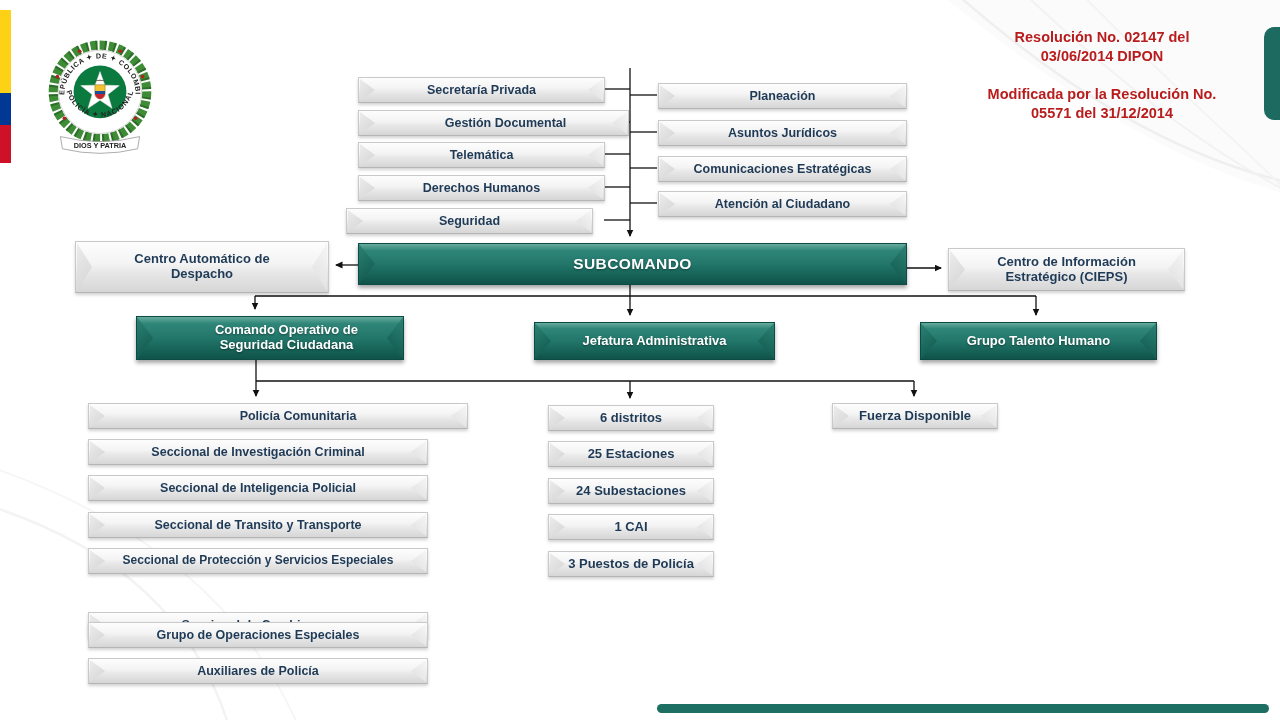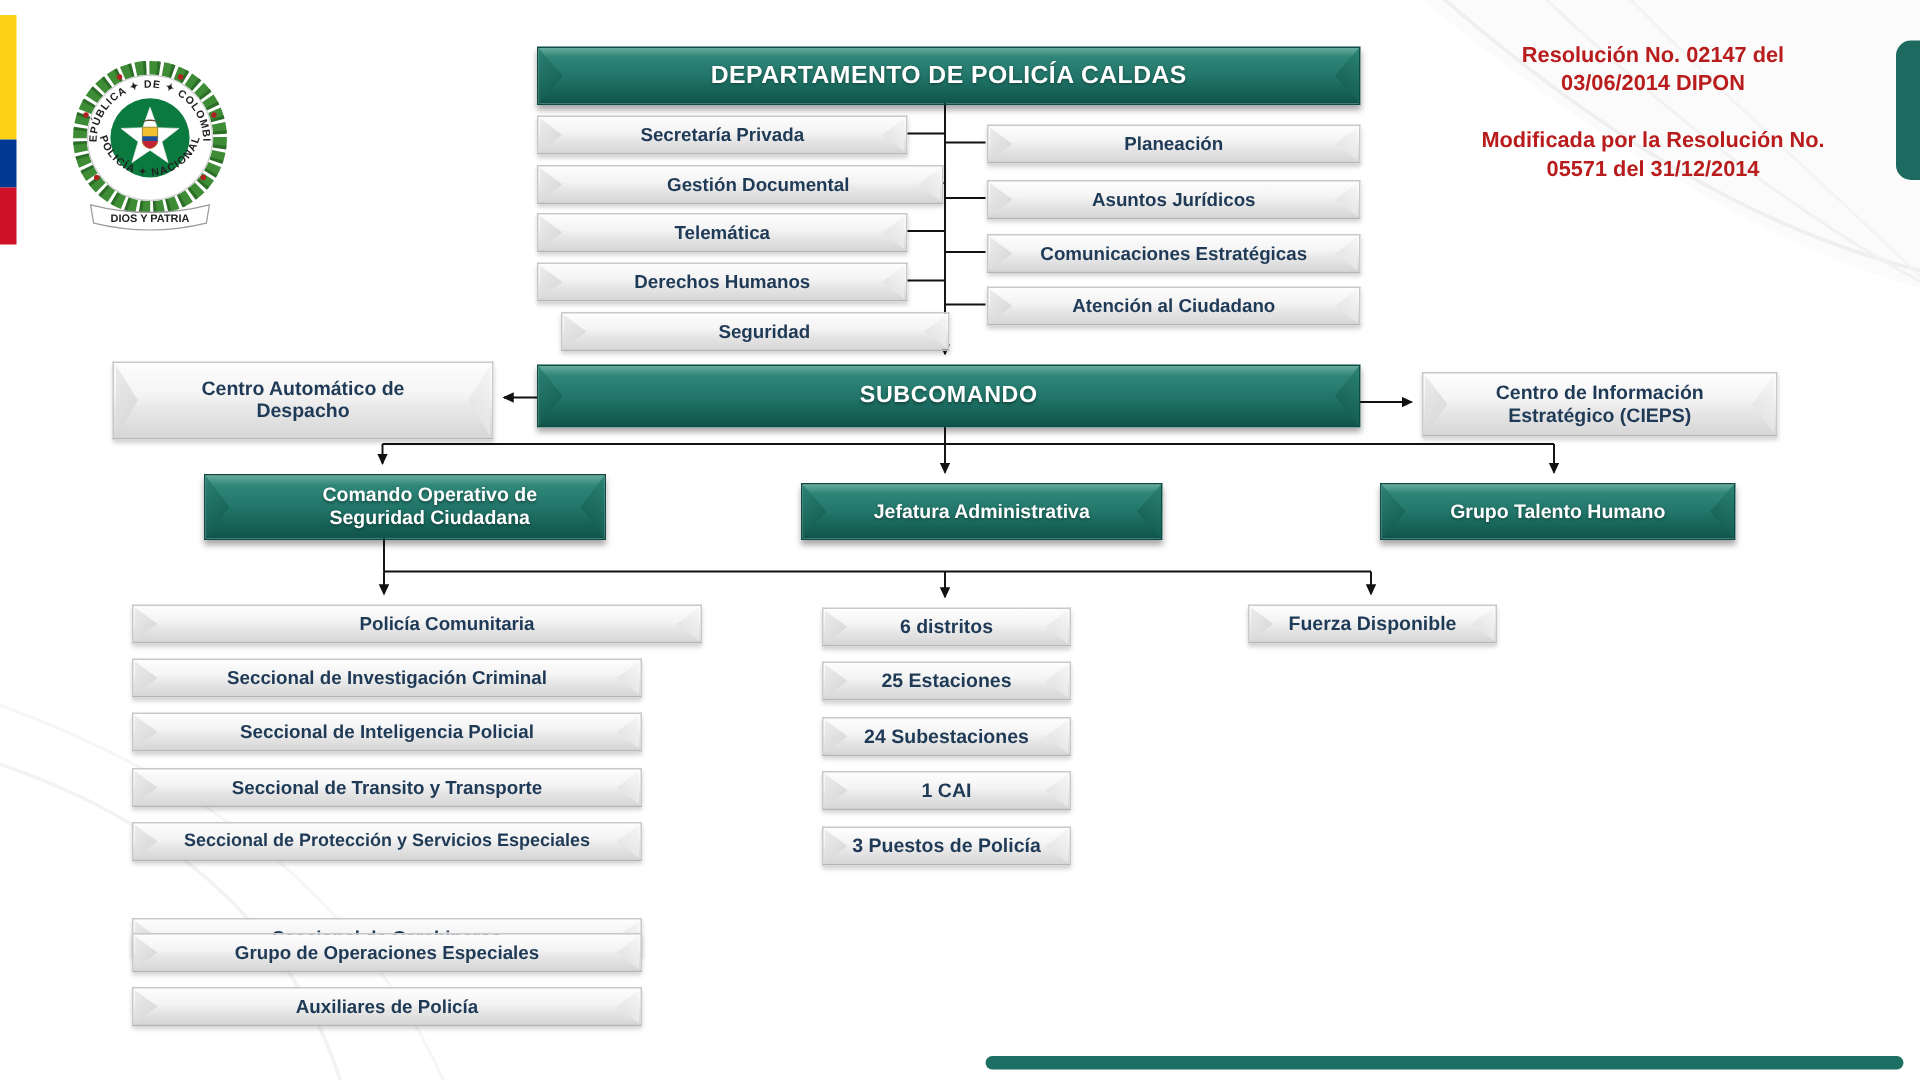--- a/index.html
+++ b/index.html
@@ -161,37 +161,34 @@
       <path d="M1036,296 V315" marker-end="url(#arr)"></path>
 
       <path d="M256,358 V381"></path>
       <path d="M256,381 H914"></path>
       <path d="M256,381 V396" marker-end="url(#arr)"></path>
       <path d="M630,381 V398" marker-end="url(#arr)"></path>
       <path d="M914,381 V396" marker-end="url(#arr)"></path>
     </g>
   </svg>
 
-  <div class="tbox title-box" style="left:358px;top:31px;width:547px;height:37px;">
-    <span>DEPARTAMENTO DE POLICÍA CALDAS</span>
-  </div>
 
   <div class="gbox" style="left:358px;top:77px;width:245px;height:24px;">
     <span>Secretaría Privada</span>
     </div>
   <div class="gbox" style="left:358px;top:110px;width:245px;height:24px;padding-left:24px;">
     <span>Gestión Documental</span>
     </div>
   <div class="gbox" style="left:358px;top:142px;width:245px;height:24px;">
     <span>Telemática</span>
     </div>
   <div class="gbox" style="left:358px;top:175px;width:245px;height:24px;">
     <span>Derechos Humanos</span>
     </div>
-  <div class="gbox" style="left:374px;top:208px;width:245px;height:24px;padding-left:12px;">
+  <div class="gbox" style="left:346px;top:208px;width:245px;height:24px;">
     <span>Seguridad</span>
     </div>
 
   <div class="gbox" style="left:658px;top:83px;width:247px;height:24px;">
     <span>Planeación</span>
     </div>
   <div class="gbox" style="left:658px;top:156px;width:247px;height:24px;">
     <span>Comunicaciones Estratégicas</span>
     </div>
   <div class="gbox" style="left:658px;top:120px;width:247px;height:24px;">

